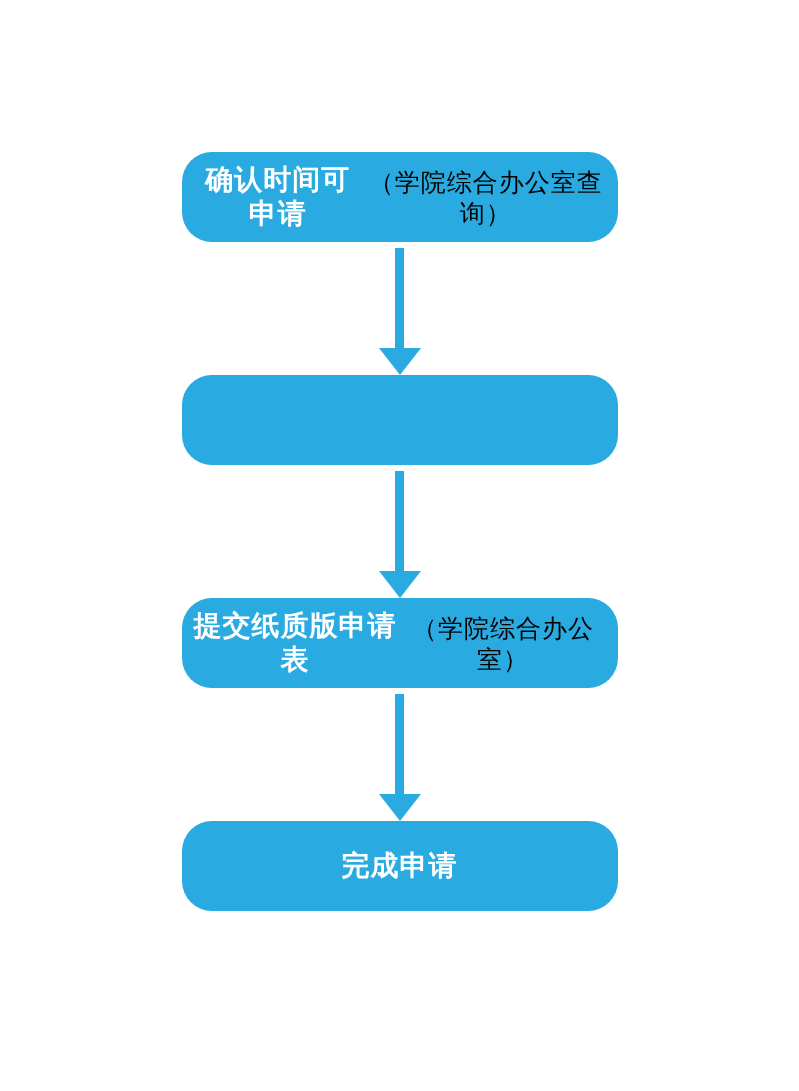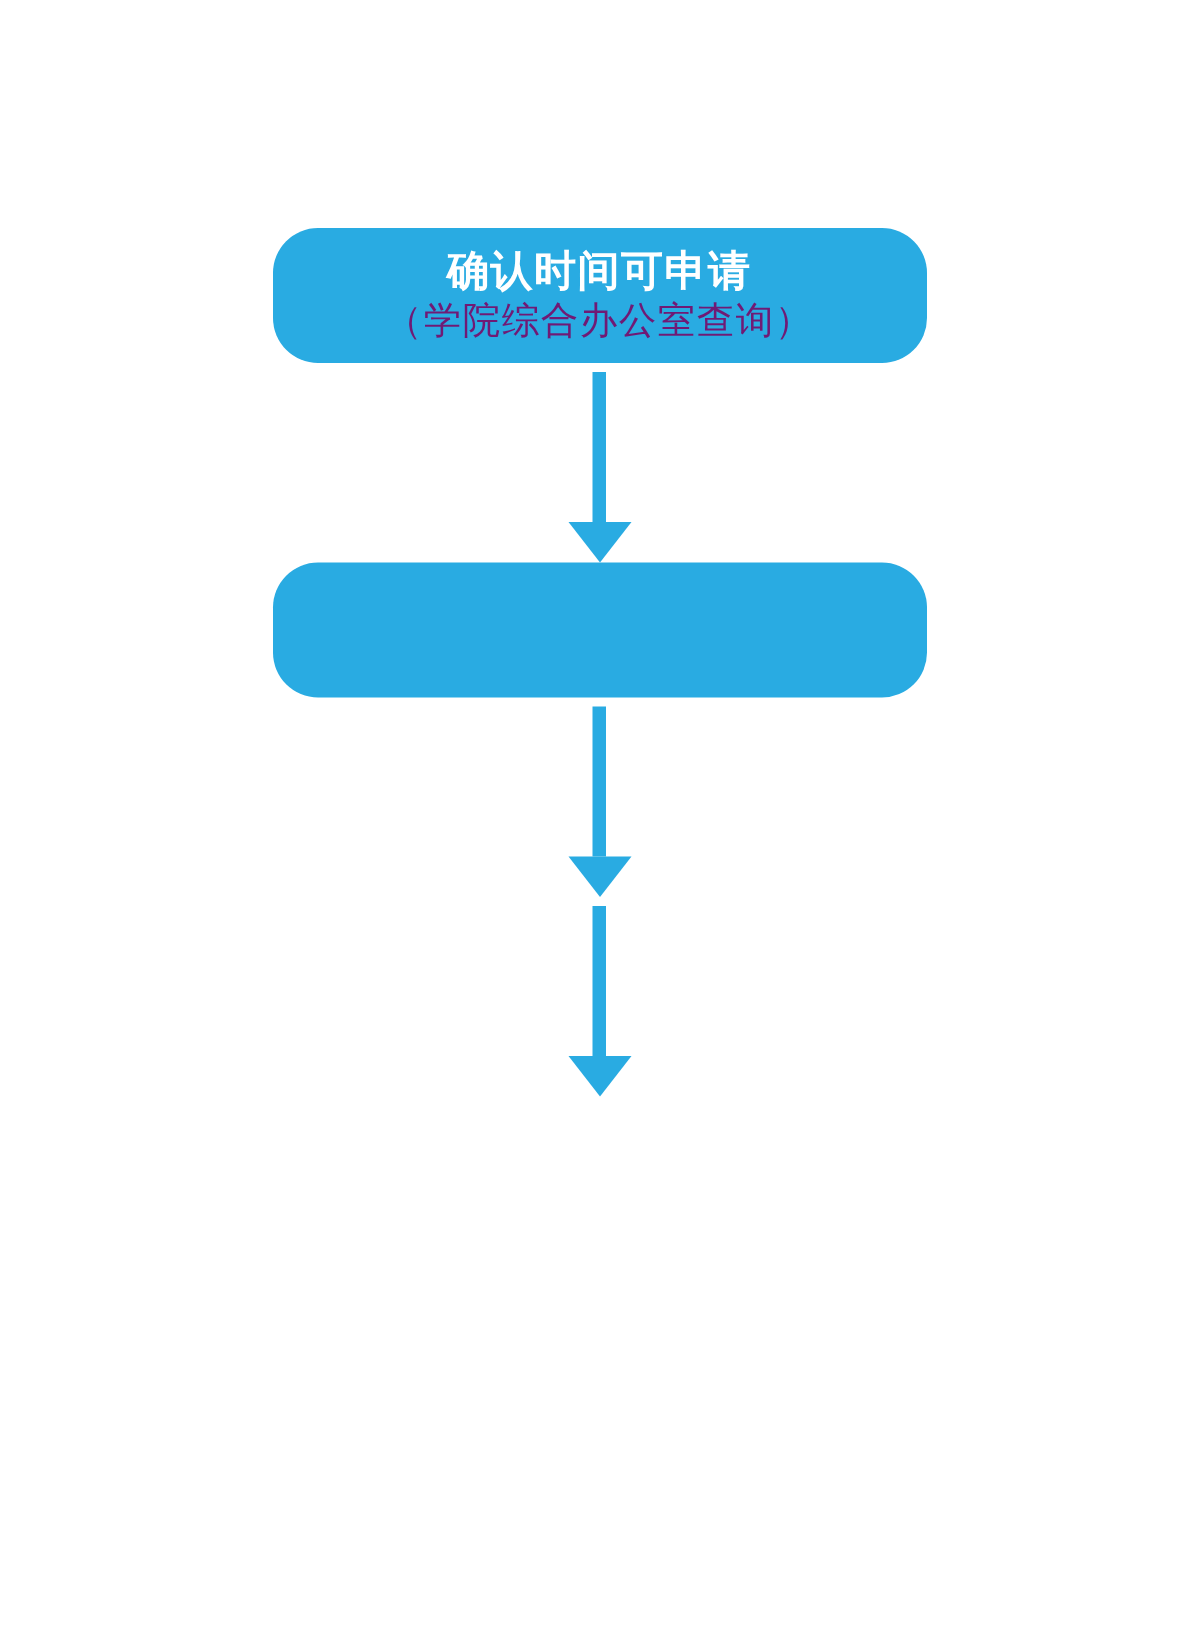--- a/index.html
+++ b/index.html
@@ -23,37 +23,36 @@
     display: flex;
     flex-direction: column;
     align-items: center;
   }
   .node {
     width: 436px;
     min-height: 90px;
     background: #29ABE2;
     border-radius: 30px;
     display: flex;
-    flex-direction: column;
     justify-content: center;
     align-items: center;
     text-align: center;
     padding: 8px 10px;
     box-sizing: border-box;
   }
   .node .title {
     color: #ffffff;
     font-family: "Liberation Sans", sans-serif;
     font-weight: bold;
     font-size: 28px;
     line-height: 1.2;
     letter-spacing: 1px;
   }
   .node .subtitle {
-    color: #701a75;
+    color: #000000;
     font-family: "Liberation Serif", serif;
     font-size: 25px;
     line-height: 1.25;
     margin-top: 2px;
     letter-spacing: 1px;
   }
   .node .subtitle:empty {
     display: none;
   }
   .arrow {
@@ -95,21 +94,29 @@
     </div>
 
     <div class="node">
     </div>
 
     <div class="arrow">
       <div class="shaft"></div>
       <div class="head"></div>
     </div>
 
+    <div class="node">
+      <div class="title">提交纸质版申请表</div>
+      <div class="subtitle">（学院综合办公室）</div>
+    </div>
 
     <div class="arrow">
       <div class="shaft"></div>
       <div class="head"></div>
     </div>
 
+    <div class="node">
+      <div class="title">完成申请</div>
+
+    </div>
 
   </div>
 </div>
 
 </body></html>

